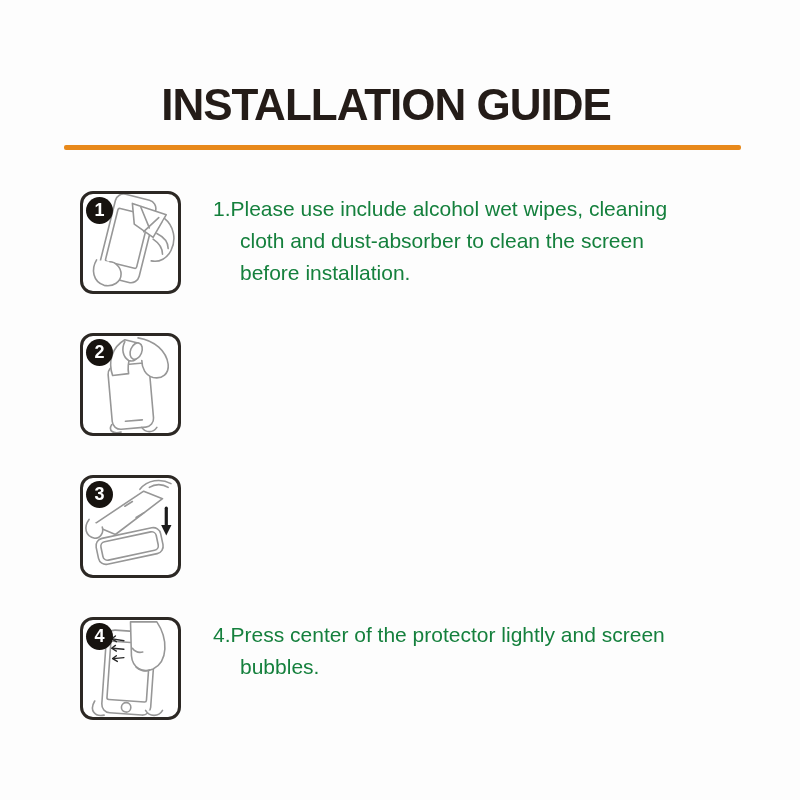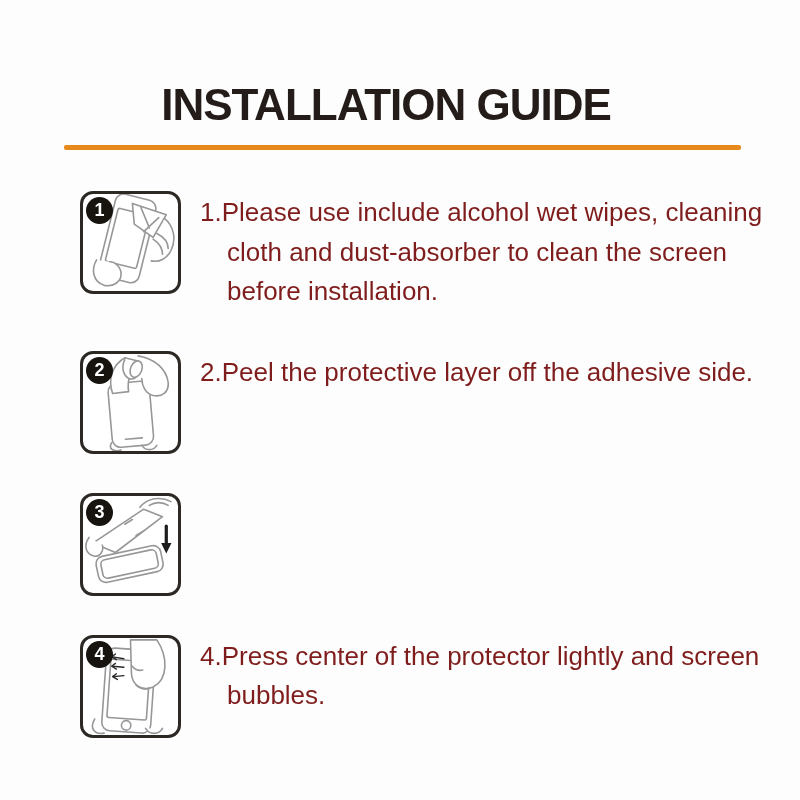--- a/index.html
+++ b/index.html
@@ -26,22 +26,22 @@
     position:relative;overflow:hidden;margin:0;
   }
   .step-figure svg{position:absolute;left:0;top:0;width:100%;height:100%;}
   .badge{
     position:absolute;left:3px;top:3px;width:27px;height:27px;
     border-radius:50%;background:#17130f;color:#fff;
     display:flex;align-items:center;justify-content:center;
     font-size:18px;font-weight:bold;z-index:2;
   }
   .step-text{
-    margin:2px 0 0;max-width:600px;
-    font-size:26px;line-height:1.52;color:#7f1d1d;
+    margin:2px 13px 0;max-width:600px;
+    font-size:21px;line-height:1.52;color:#15803d;
     padding-left:27px;text-indent:-27px;white-space:pre-line;
   }
   .pfx{white-space:nowrap;}
 </style>
 </head>
 <body>
 
 <div class="page">
 
   <h1 class="page-title">INSTALLATION GUIDE</h1>
@@ -86,21 +86,20 @@
             </g>
             <path d="M31 42 C26 28 30 12 44 4 L60 8 C50 16 46 28 48 40 Z" fill="#fff"></path>
             <path d="M58 2 C76 5 88 16 90 30 C91 40 84 46 74 44 C66 42 62 34 62 26" fill="#fff"></path>
             <path d="M44 6 C40 14 42 22 48 26 C54 28 58 24 58 18" fill="#fff"></path>
             <ellipse cx="56" cy="16" rx="6" ry="9" transform="rotate(22 56 16)" fill="#fff"></ellipse>
             <path d="M30 94 C26 101 32 104 40 102"></path>
             <path d="M62 97 C66 103 74 103 78 97"></path>
           </g>
         </svg>
       </figure>
-      <p class="step-text"><span class="pfx">2.</span><span>Peel the protective layer off the adhesive side.</span></p>
     </section>
 
     <section class="step">
       <figure class="step-figure">
         <span class="badge">
             <span>3</span>
           </span>
         <svg viewBox="0 0 100 103">
           <g stroke="#979797" fill="none" stroke-width="1.7" stroke-linecap="round" stroke-linejoin="round">
             <g transform="rotate(-12 50 72)">

